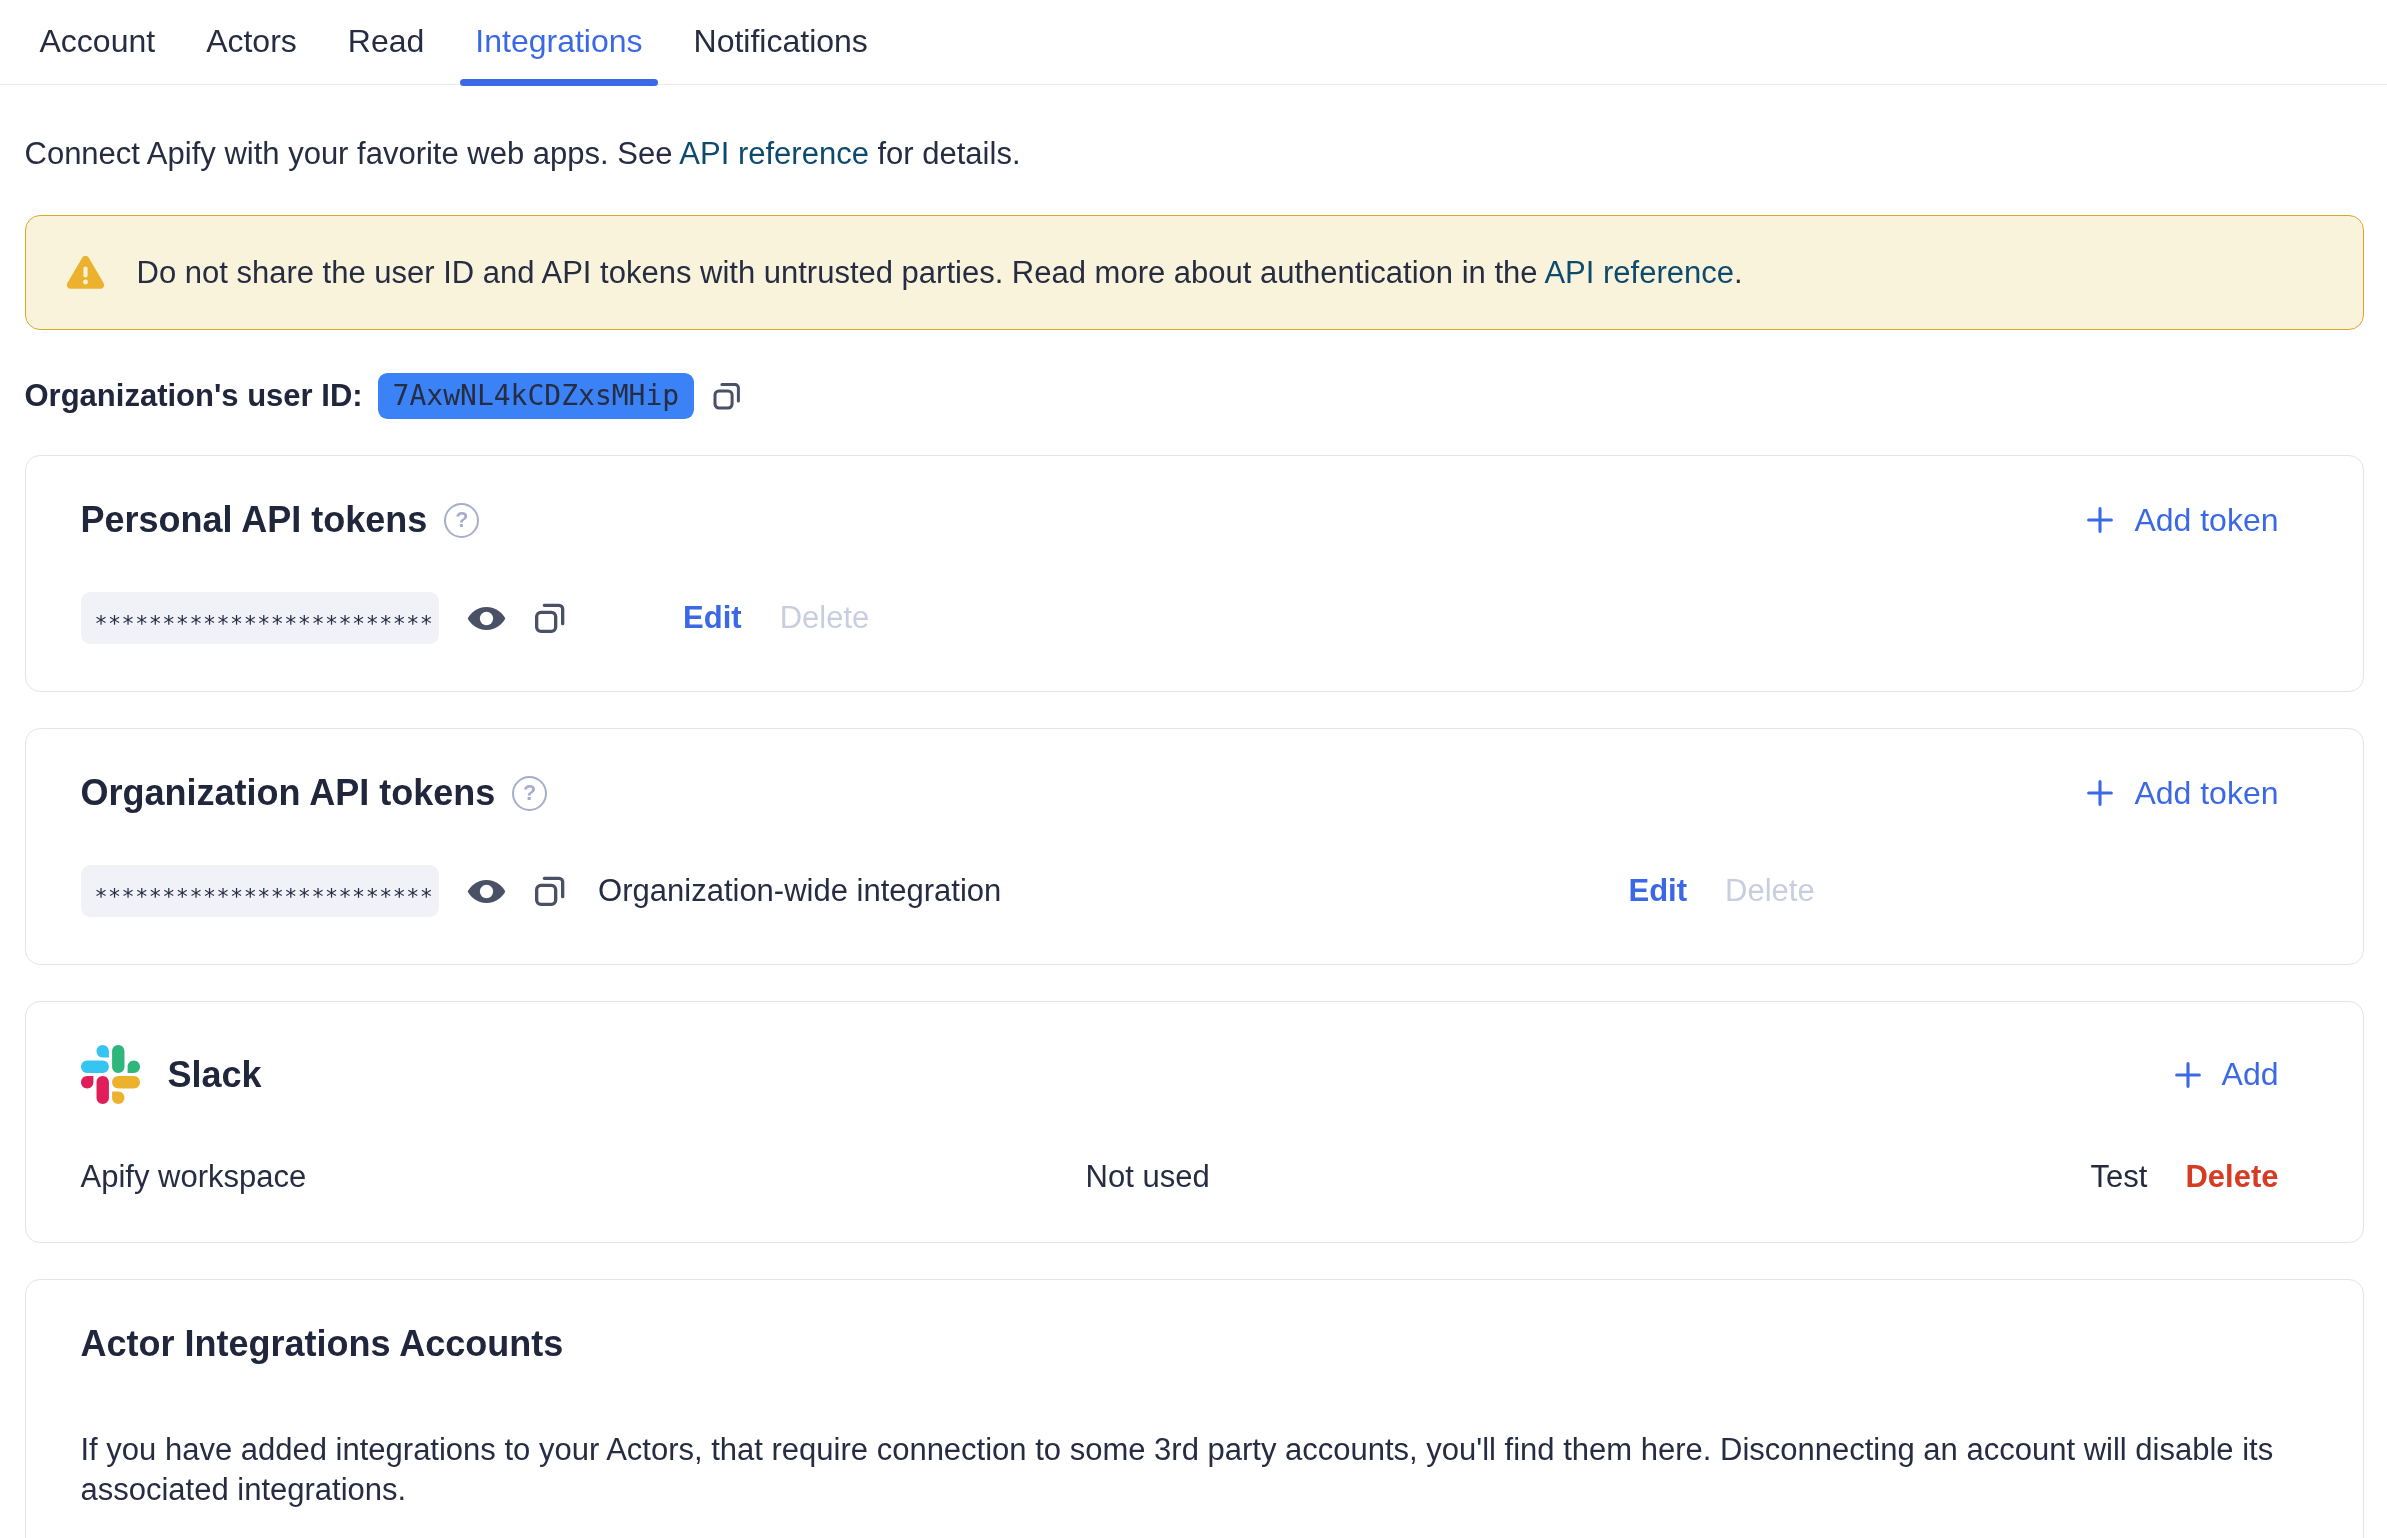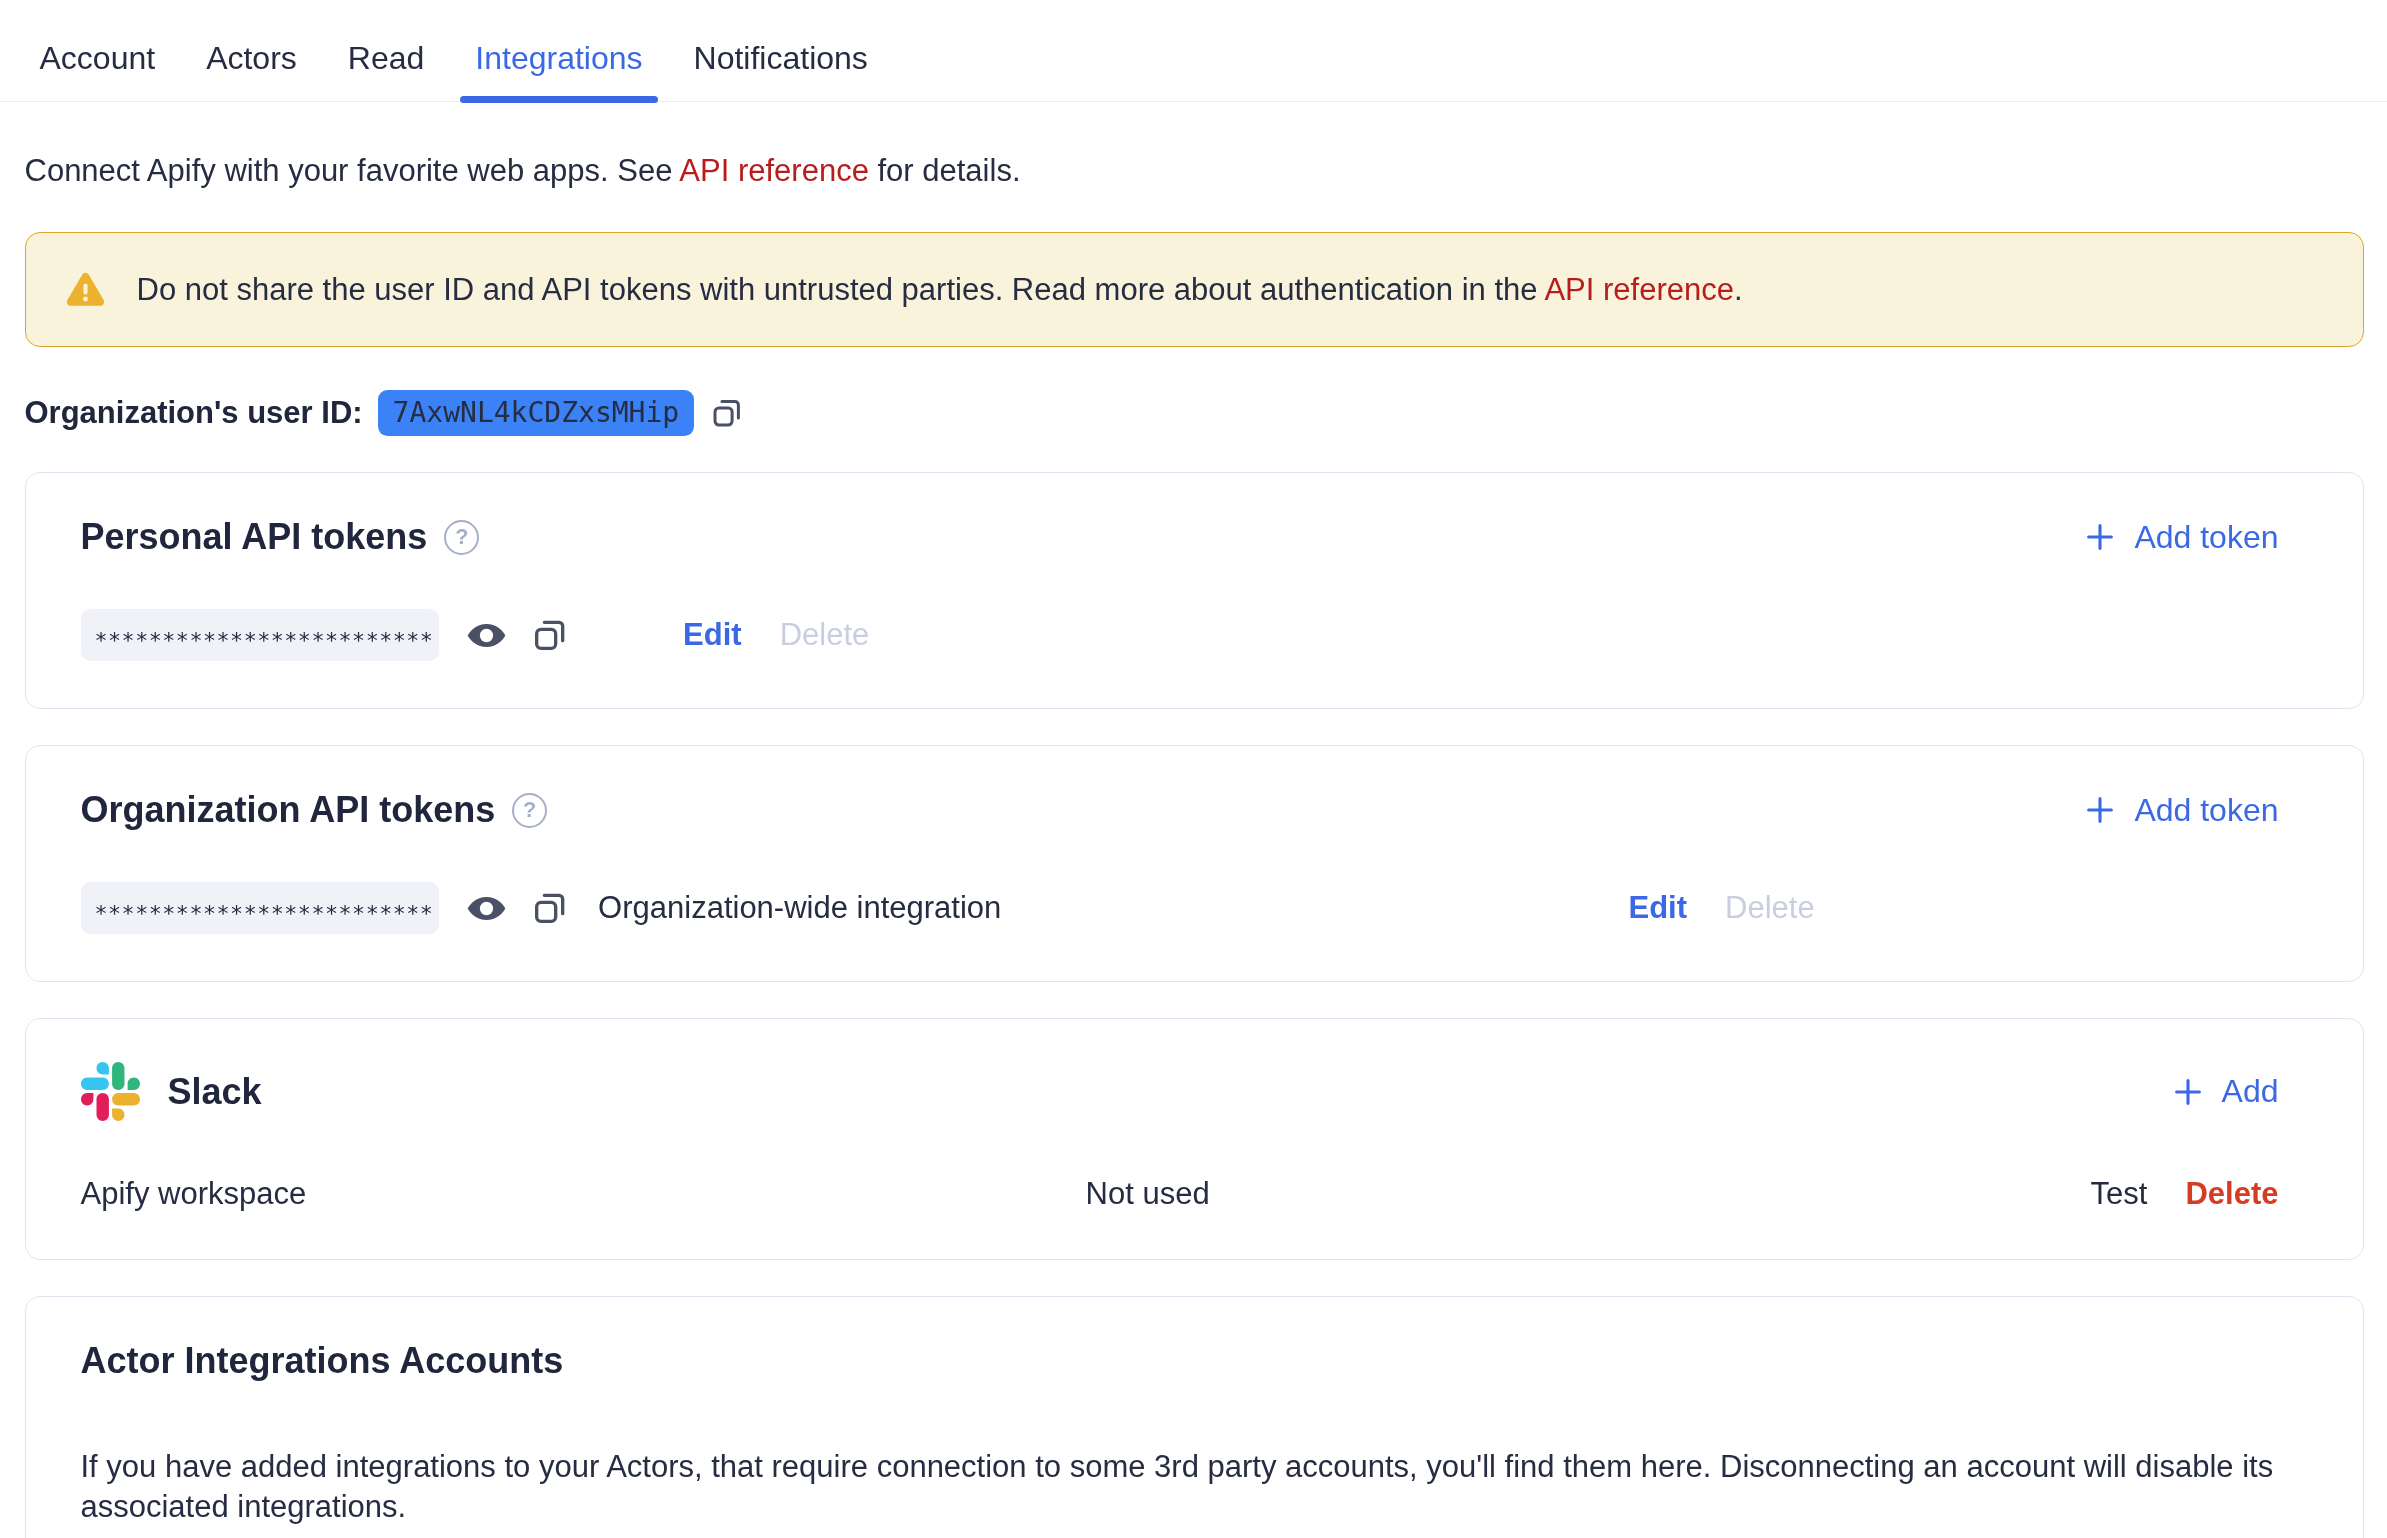--- a/index.html
+++ b/index.html
@@ -16,31 +16,31 @@
     display:flex; align-items:flex-end; gap:21px;
     padding:22.6px 0 0 24.5px;
     border-bottom:1.9px solid #E7EAF3;
   }
   .tab {
     position:relative;
     font-size:32px; font-weight:500; color:#262C42;
     padding:0 15px 24.5px 15px;
     cursor:pointer; white-space:nowrap;
   }
-  .tab.active { color:#3B68E5;margin-top:17px; }
+  .tab.active { color:#3B68E5; }
   .tab.active::after {
     content:""; position:absolute; left:0; right:0; bottom:-1.9px;
     height:6.6px; background:#3B68E5; border-radius:3.8px;
   }
 
   .content { padding:0 24.5px; }
 
   
   .intro { margin-top:51px; font-size:31px; color:#262C42; }
-  a.link { color:#b91c1c; text-decoration:none; cursor:pointer; }
+  a.link { color:#0c4a6e; text-decoration:none; cursor:pointer; }
 
   
   .banner {
     margin-top:43px;
     display:flex; align-items:center; gap:30px;
     min-height:115px; padding:17px 38px;
     background:#FAF3DC;
     border:1.9px solid #D9A62C;
     border-radius:15px;
     font-size:31px; color:#262C42;

